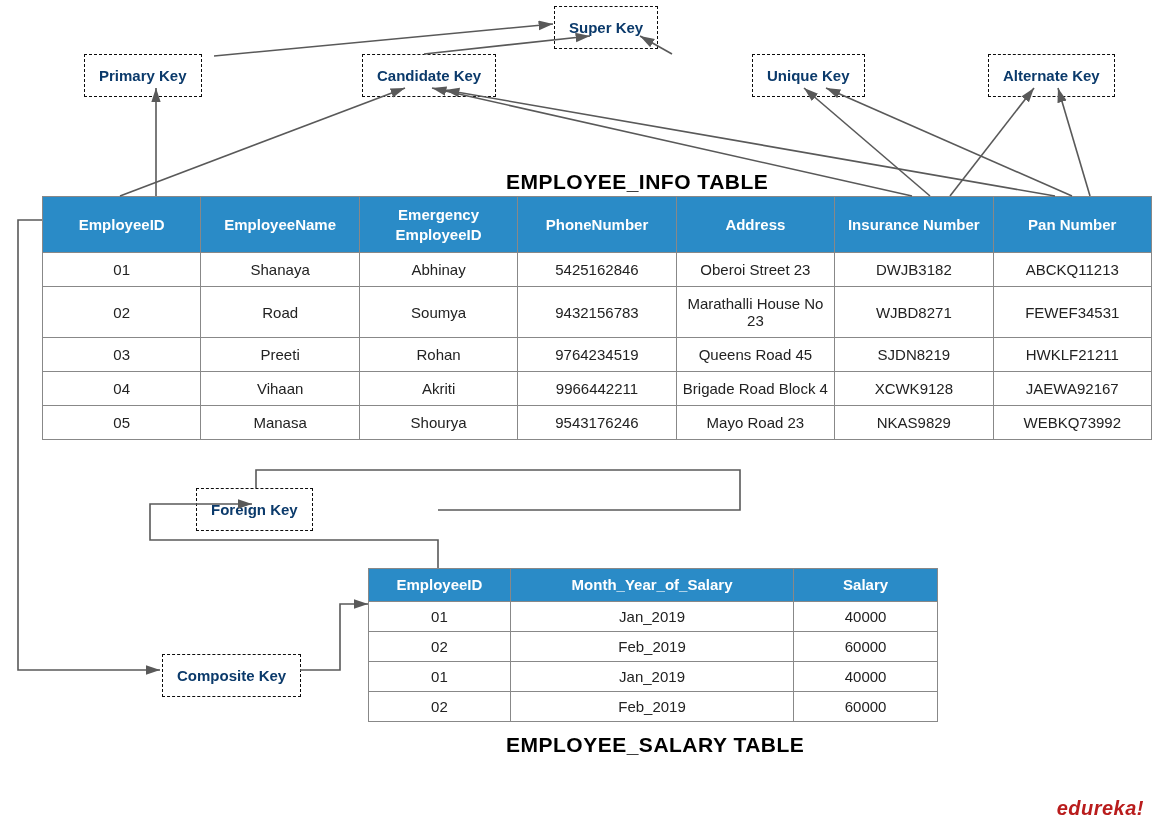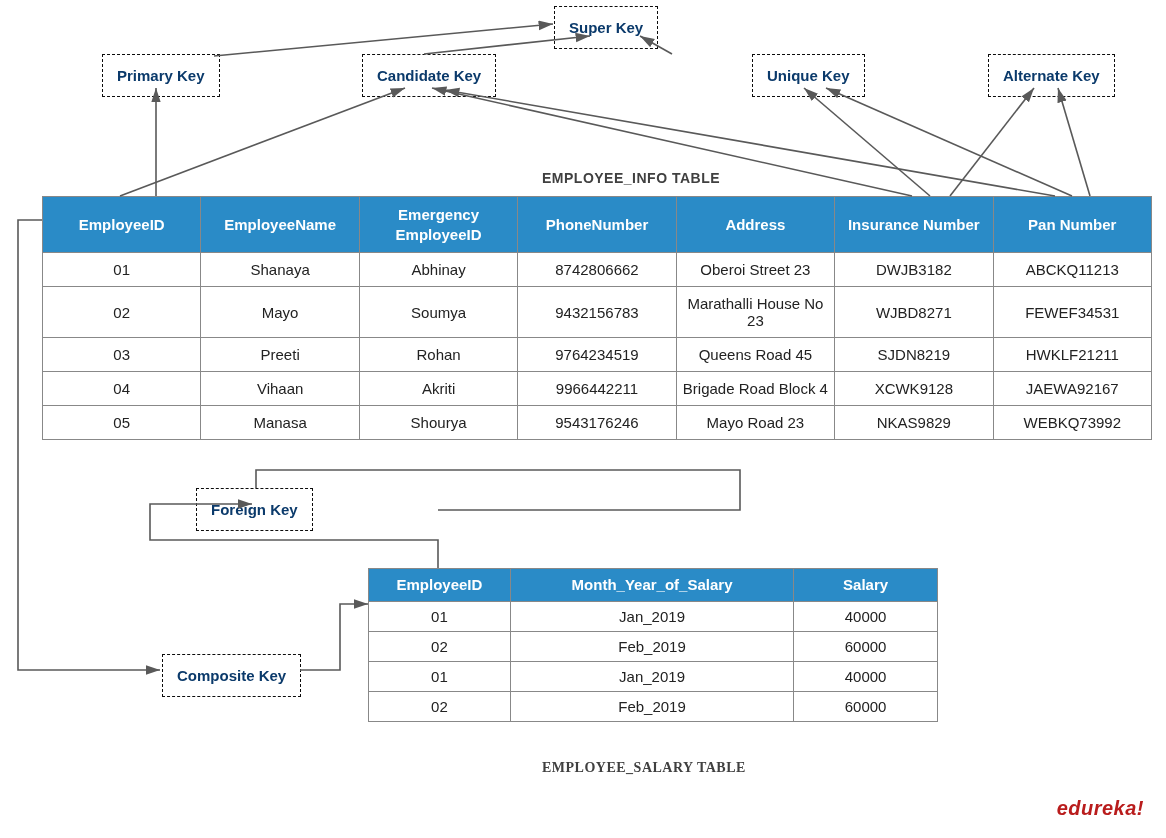--- a/index.html
+++ b/index.html
@@ -16,24 +16,23 @@
     position: absolute;
     border: 1.5px dashed #0c0c0c;
     padding: 12px 14px;
     font-weight: 700;
     font-size: 15px;
     color: #0b3a6b;
     background: #fff;
   }
   .table-title {
     font-weight: 800;
-    font-size: 14px;
-    color: #404040;
+    font-size: 21px;
+    color: #000000;
     letter-spacing: 0.5px;
-    margin-left: 36px;
   }
   table {
     border-collapse: collapse;
     background: #fff;
   }
   th, td {
     border: 1px solid #888;
     text-align: center;
     font-size: 15px;
     padding: 8px 6px;
@@ -64,21 +63,21 @@
     font-weight: 700;
     color: #b91c1c;
     font-style: italic;
     letter-spacing: 0.5px;
   }
 </style>
 </head>
 <body>
 
 <div class="keybox" style="left:554px; top:6px;">Super Key</div>
-<div class="keybox" style="left:102px; top:54px;">Primary Key</div>
+<div class="keybox" style="left:84px; top:54px;">Primary Key</div>
 <div class="keybox" style="left:362px; top:54px;">Candidate Key</div>
 <div class="keybox" style="left:752px; top:54px;">Unique Key</div>
 <div class="keybox" style="left:988px; top:54px;">Alternate Key</div>
 <div class="keybox" style="left:196px; top:488px;">Foreign Key</div>
 <div class="keybox" style="left:162px; top:654px;">Composite Key</div>
 
 <div class="table-title" style="position:absolute; left:506px; top:170px;">EMPLOYEE_INFO TABLE</div>
 
 <table class="t1">
   <thead>
@@ -90,28 +89,28 @@
       <th>Address</th>
       <th>Insurance Number</th>
       <th>Pan Number</th>
     </tr>
   </thead>
   <tbody>
     <tr>
       <td>01</td>
       <td>Shanaya</td>
       <td>Abhinay</td>
-      <td>8742806662</td>
+      <td>5425162846</td>
       <td>Oberoi Street 23</td>
       <td>DWJB3182</td>
       <td>ABCKQ11213</td>
     </tr>
     <tr>
       <td>02</td>
-      <td>Mayo</td>
+      <td>Road</td>
       <td>Soumya</td>
       <td>9432156783</td>
       <td>Marathalli House No 23</td>
       <td>WJBD8271</td>
       <td>FEWEF34531</td>
     </tr>
     <tr>
       <td>03</td>
       <td>Preeti</td>
       <td>Rohan</td>
@@ -166,21 +165,21 @@
       <td>40000</td>
     </tr>
     <tr>
       <td>02</td>
       <td>Feb_2019</td>
       <td>60000</td>
     </tr>
   </tbody>
 </table>
 
-<div class="table-title" style="position:absolute; left:506px; top:760px;font-family:Liberation Serif, serif;">EMPLOYEE_SALARY TABLE</div>
+<div class="table-title" style="position:absolute; left:506px; top:733px;">EMPLOYEE_SALARY TABLE</div>
 
 <div class="brand">edureka!</div>
 
 <svg class="arrows">
   <defs>
     <marker id="ah" markerWidth="10" markerHeight="10" refX="9" refY="3" orient="auto" markerUnits="strokeWidth">
       <path d="M0,0 L9,3 L0,6 Z" fill="#595959"></path>
     </marker>
   </defs>
   <g stroke="#595959" stroke-width="1.6" fill="none">

